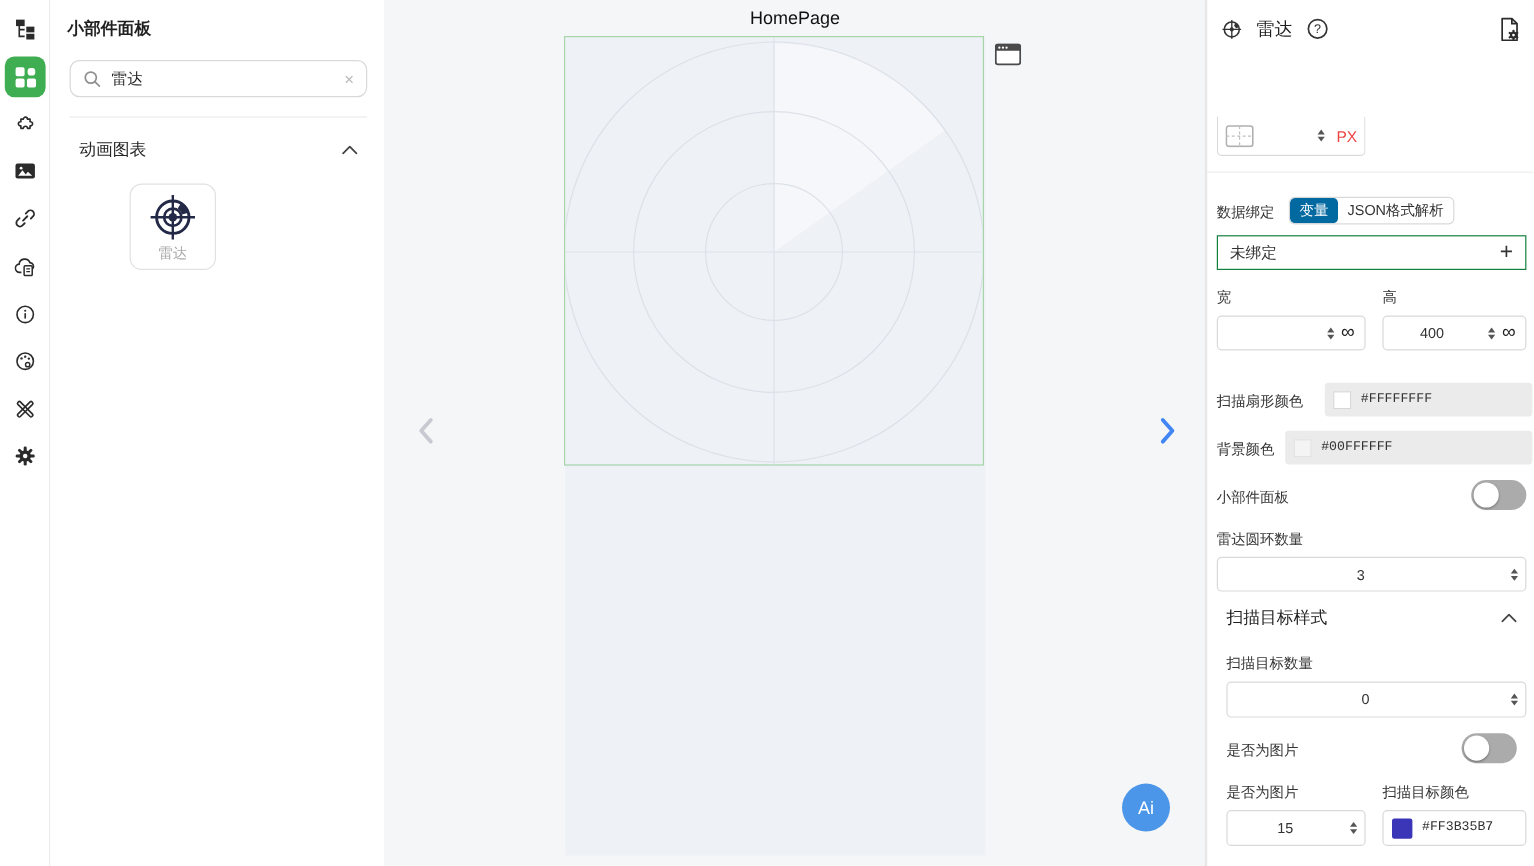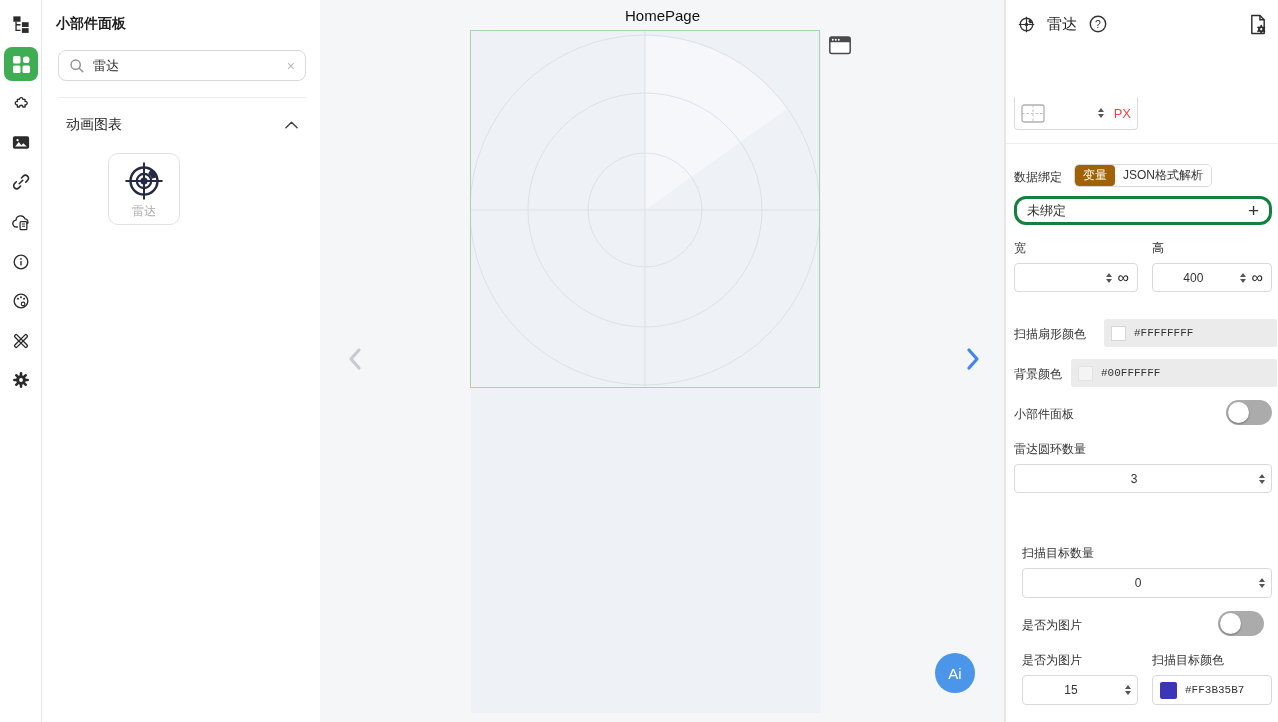--- a/index.html
+++ b/index.html
@@ -41,22 +41,22 @@
   .tab{ display:flex; align-items:center; justify-content:center; font-size:14px; color:#3a3a3a; cursor:pointer; }
   .tab.active{ width:78px; background:#fff; border-radius:8px 8px 0 0; color:#1f1f1f; }
   .tab.rest{ flex:1; }
   .tab-sep{ width:1px; height:15px; background:#d5d5d5; align-self:center; }
   .px-field{ position:absolute; left:8px; top:97px; width:124px; height:33px; border:1px solid #d9d9d9; border-top:none; border-radius:0 0 4px 4px; display:flex; align-items:center; padding:0 6px; background:#fff; }
   .px-field .pxtxt{ font-size:13px; color:#ef4444; margin-left:4px; }
   .insp-div{ position:absolute; left:0; right:0; top:143px; height:1px; background:#ededed; }
   .row-label{ position:absolute; font-size:12px; color:#333; }
   .bind-group{ position:absolute; left:68px; top:164px; height:23px; display:inline-flex; border:1px solid #d9d9d9; border-radius:5px; overflow:hidden; }
   .bind-group .seg{ font-size:12px; display:flex; align-items:center; padding:0 8px; cursor:pointer; background:#fff; color:#333; }
-  .bind-group .seg.sel{ background:#a16207; color:#fff; border-radius:4px; }
-  .select{ position:absolute; left:8px; top:196px; width:258px; height:29px; border:3px solid #15803d; border-radius:12px; display:flex; align-items:center; padding:0 10px; cursor:pointer; background:#fff; }
+  .bind-group .seg.sel{ background:#0369a1; color:#fff; border-radius:4px; }
+  .select{ position:absolute; left:8px; top:196px; width:258px; height:29px; border:1px solid #15803d; border-radius:0; display:flex; align-items:center; padding:0 10px; cursor:pointer; background:#fff; }
   .select .sval{ font-size:13px; color:#333; }
   .select .plus{ margin-left:auto; font-size:19px; font-weight:300; color:#333; line-height:1; }
   .num-input{ position:absolute; height:29px; border:1px solid #d9d9d9; border-radius:4px; background:#fff; display:flex; align-items:center; }
   .num-input input{ flex:1; width:20px; border:none; outline:none; text-align:center; font-size:12px; color:#333; font-family:inherit; background:transparent; }
   .stepper{ display:flex; flex-direction:column; align-items:center; gap:2px; padding:0 6px; cursor:pointer; }
   .arr-up{ width:0; height:0; border-left:3.5px solid transparent; border-right:3.5px solid transparent; border-bottom:4.5px solid #555; }
   .arr-down{ width:0; height:0; border-left:3.5px solid transparent; border-right:3.5px solid transparent; border-top:4.5px solid #555; }
   .inf{ font-size:16px; color:#222; padding-right:8px; cursor:pointer; line-height:1; }
   .color-pill{ position:absolute; height:28px; background:#ebebeb; border-radius:3px; display:flex; align-items:center; padding:0 7px; cursor:pointer; }
   .swatch{ width:15px; height:15px; border:1px solid #d7d7d7; background:#fff; }
@@ -332,20 +332,28 @@
 
     <span class="row-label" style="left:8px; top:441px">雷达圆环数量</span>
     <div class="num-input" style="left:8px; top:464px; width:258px">
       <input value="3" style="">
       <span class="stepper">
           <span class="arr-up"></span>
           <span class="arr-down"></span>
         </span>
     </div>
 
+    <div class="sec-head" style="top:506px">
+      <span class="stxt">扫描目标样式</span>
+      <span style="display:flex">
+        <svg viewBox="0 0 14 8" width="13" height="8">
+            <path d="M1 7l6-6 6 6" stroke="#444" stroke-width="1.6" fill="none" stroke-linecap="round" stroke-linejoin="round"></path>
+          </svg>
+      </span>
+    </div>
 
     <span class="row-label" style="left:16px; top:545px">扫描目标数量</span>
     <div class="num-input" style="left:16px; top:568px; width:250px; height:30px">
       <input value="0" style="">
       <span class="stepper">
           <span class="arr-up"></span>
           <span class="arr-down"></span>
         </span>
     </div>
 

